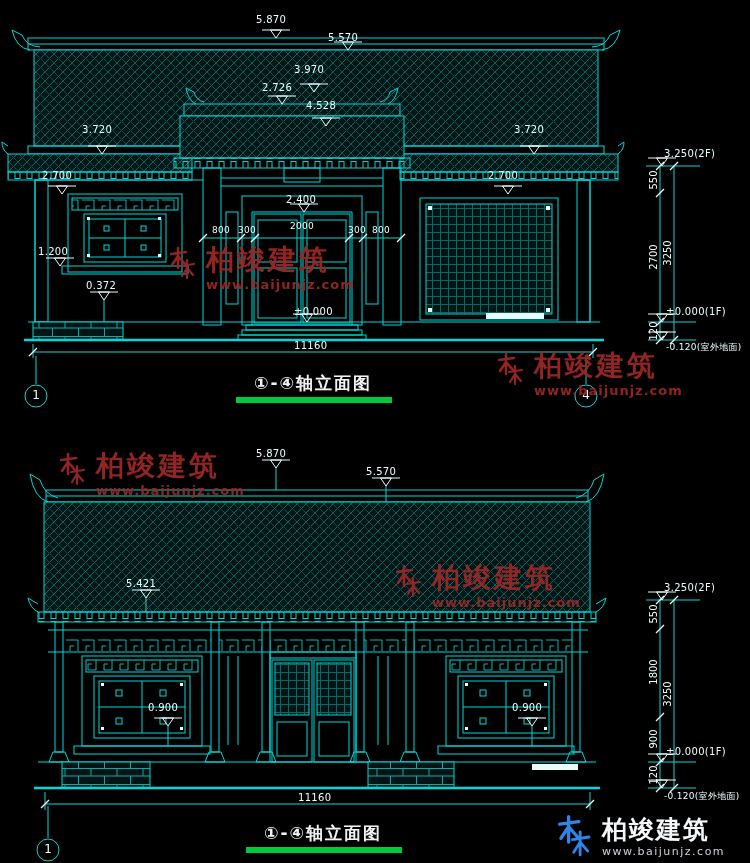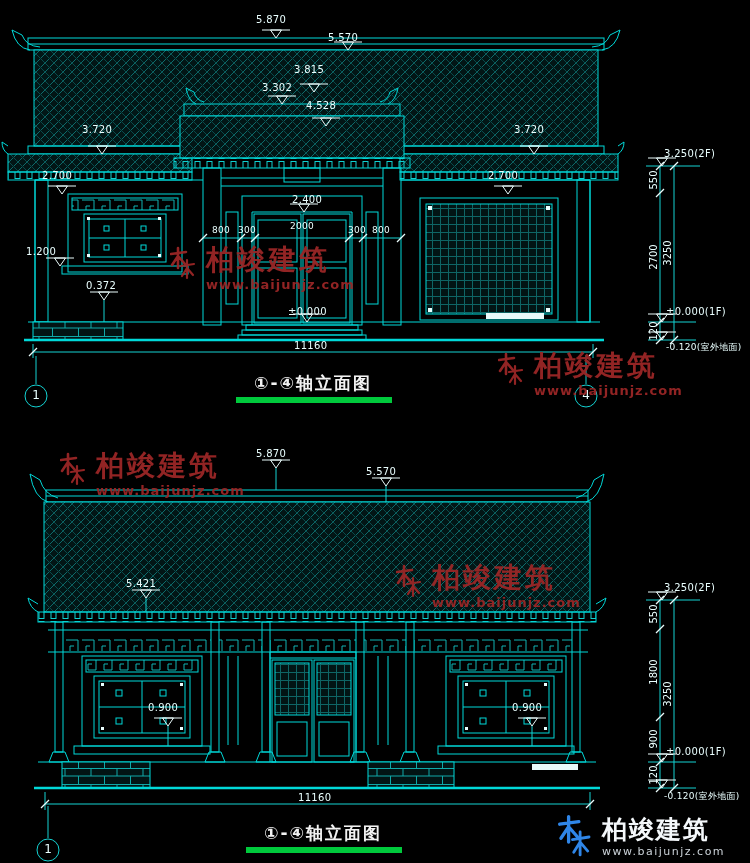--- a/index.html
+++ b/index.html
@@ -305,31 +305,31 @@
     <use href="#tick" transform="translate(674,600)"></use>
     <use href="#tick" transform="translate(674,788)"></use>
     <use href="#lvl" transform="translate(662,600)"></use>
     <use href="#lvl" transform="translate(662,762)"></use>
     <use href="#lvl" transform="translate(662,788)"></use>
   </g>
 </svg>
 
 <span class="dim" style="left:256px;top:14px">5.870</span>
 <span class="dim" style="left:328px;top:32px">5.570</span>
-<span class="dim" style="left:294px;top:64px">3.815</span>
-<span class="dim" style="left:262px;top:82px">3.302</span>
+<span class="dim" style="left:294px;top:64px">3.970</span>
+<span class="dim" style="left:262px;top:82px">2.726</span>
 <span class="dim" style="left:306px;top:100px">4.528</span>
 <span class="dim" style="left:82px;top:124px">3.720</span>
 <span class="dim" style="left:514px;top:124px">3.720</span>
 <span class="dim" style="left:42px;top:170px">2.700</span>
 <span class="dim" style="left:488px;top:170px">2.700</span>
-<span class="dim" style="left:26px;top:246px">1.200</span>
+<span class="dim" style="left:38px;top:246px">1.200</span>
 <span class="dim" style="left:86px;top:280px">0.372</span>
-<span class="dim" style="left:292px;top:194px">2.400</span>
-<span class="dim" style="left:288px;top:306px">±0.000</span>
+<span class="dim" style="left:286px;top:194px">2.400</span>
+<span class="dim" style="left:294px;top:306px">±0.000</span>
 <span class="dim sm" style="left:212px;top:226px">800</span>
 <span class="dim sm" style="left:238px;top:226px">300</span>
 <span class="dim sm" style="left:290px;top:222px">2000</span>
 <span class="dim sm" style="left:348px;top:226px">300</span>
 <span class="dim sm" style="left:372px;top:226px">800</span>
 <span class="dim" style="left:294px;top:340px">11160</span>
 <span class="dim" style="left:664px;top:148px">3.250(2F)</span>
 <span class="vdim" style="left:653px;top:180px">550</span>
 <span class="vdim" style="left:653px;top:257px">2700</span>
 <span class="vdim" style="left:667px;top:253px">3250</span>

